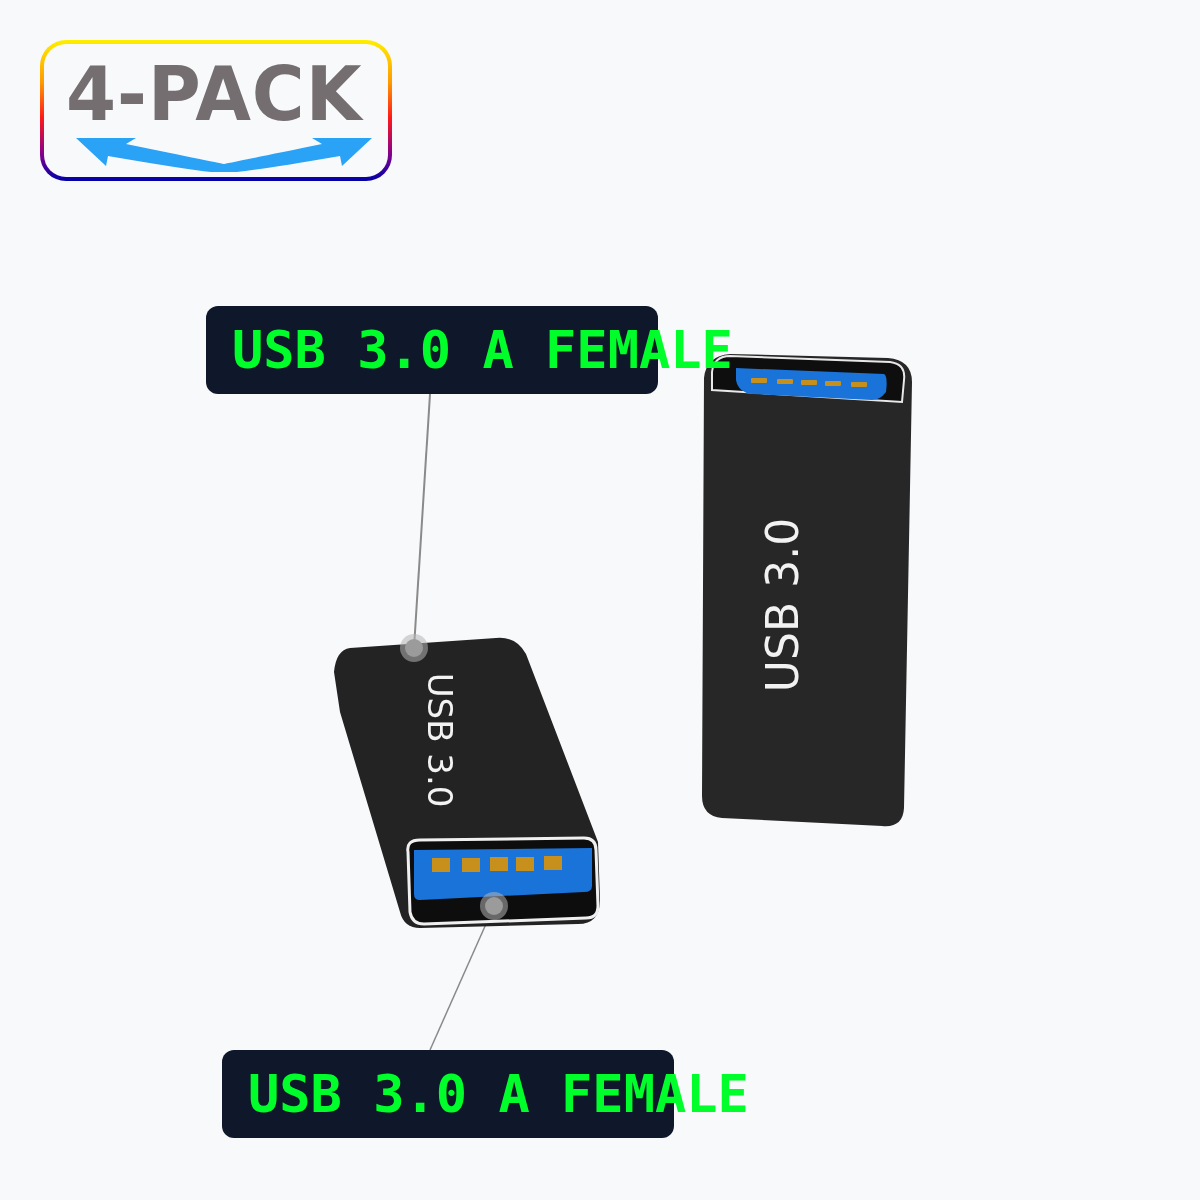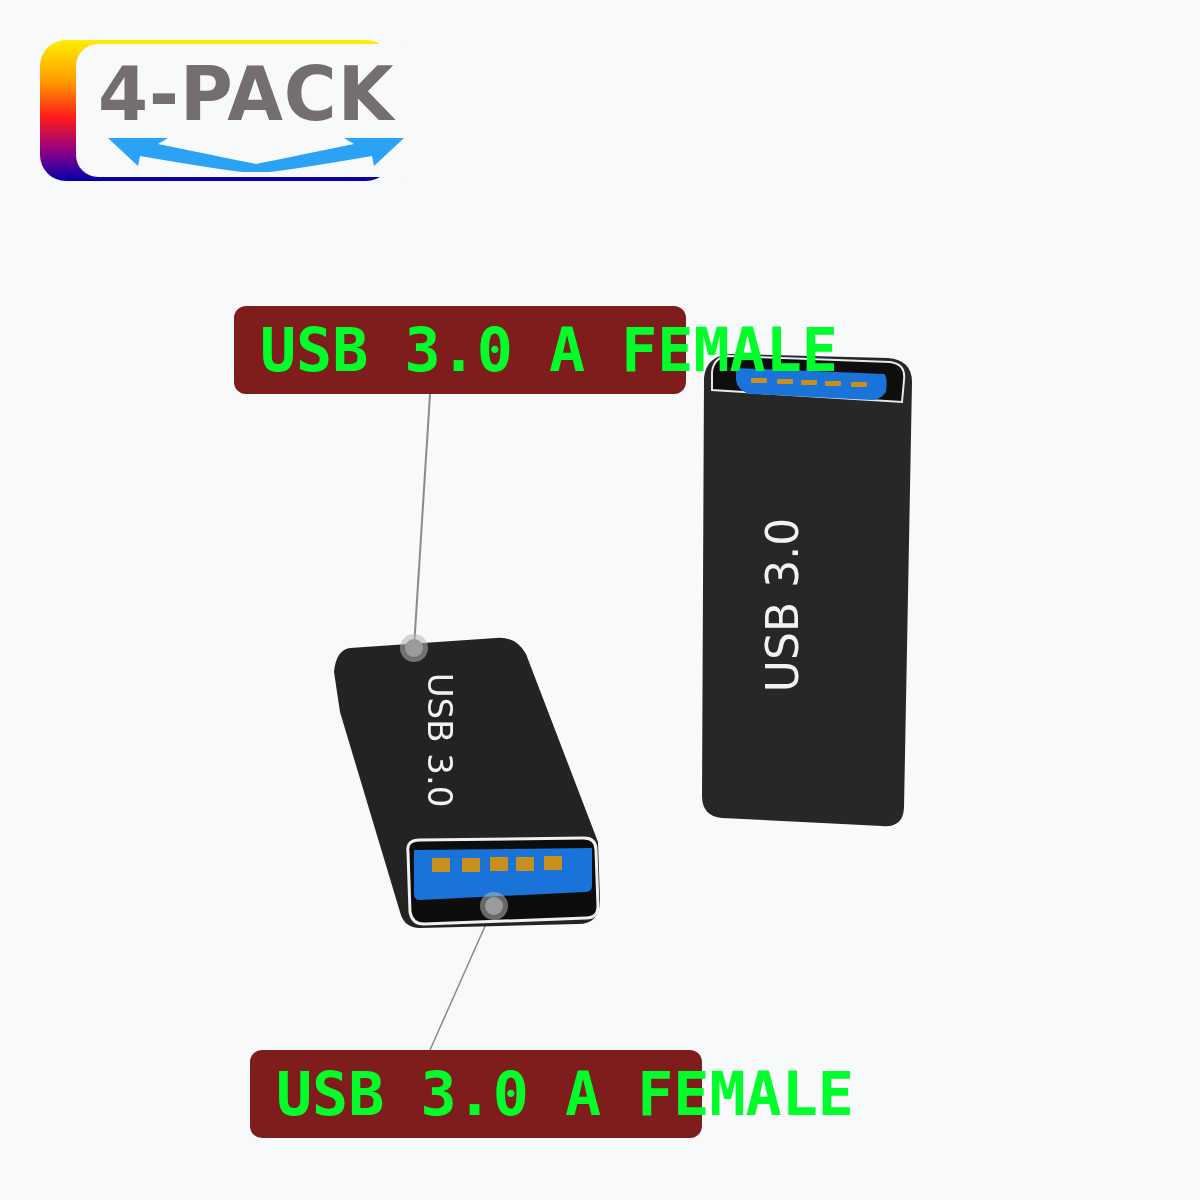--- a/index.html
+++ b/index.html
@@ -1,27 +1,27 @@
 <!DOCTYPE html>
 <html><head>
 <meta charset="utf-8">
 <style>
   html,body{margin:0;padding:0;}
   body{width:1200px;height:1200px;background:#f8f9fb;position:relative;overflow:hidden;font-family:"DejaVu Sans Mono","Liberation Mono",monospace;}
   .abs{position:absolute;}
   
   .badge{left:40px;top:40px;width:352px;height:141px;border-radius:26px;padding:4px;box-sizing:border-box;
     background:linear-gradient(180deg,#ffee00 0%,#ff9a00 30%,#ff1a1a 55%,#8a008a 80%,#0000aa 100%);}
-  .badge-inner{width:100%;height:100%;border-radius:22px;background:#f8f9fb;position:relative;margin-left:32px;}
+  .badge-inner{width:100%;height:100%;border-radius:22px;background:#f8f9fb;position:relative;}
   .badge-text{position:absolute;left:22px;top:8px;font-family:"DejaVu Sans","Liberation Sans",sans-serif;font-weight:bold;
     font-size:72px;color:#746e70;letter-spacing:1px;white-space:nowrap;transform:scaleY(1.05);}
   .badge-arrows{position:absolute;left:30px;top:92px;width:300px;height:36px;}
   
-  .label{background:#7f1d1d;border-radius:12px;color:#00ff2a;font-family:"DejaVu Sans Mono","Liberation Mono",monospace;
-    font-weight:bold;font-size:60px;white-space:nowrap;display:flex;align-items:center;padding-left:26px;box-sizing:border-box;letter-spacing:0px;margin-left:28px;}
+  .label{background:#0f172a;border-radius:12px;color:#00ff2a;font-family:"DejaVu Sans Mono","Liberation Mono",monospace;
+    font-weight:bold;font-size:52px;white-space:nowrap;display:flex;align-items:center;padding-left:26px;box-sizing:border-box;letter-spacing:0px;}
   .label-top{left:206px;top:306px;width:452px;height:88px;}
   .label-bottom{left:222px;top:1050px;width:452px;height:88px;}
   .lines{left:0;top:0;width:1200px;height:1200px;}
   
   .conn-text{color:#f2f2f2;font-family:"DejaVu Sans","Liberation Sans",sans-serif;font-size:40px;white-space:nowrap;}
   .t1{left:440px;top:740px;transform:translate(-50%,-50%) rotate(90deg);font-size:34px;}
   .t2{left:782px;top:605px;transform:translate(-50%,-50%) rotate(-90deg);font-size:44px;}
 </style>
 </head>
 <body>

